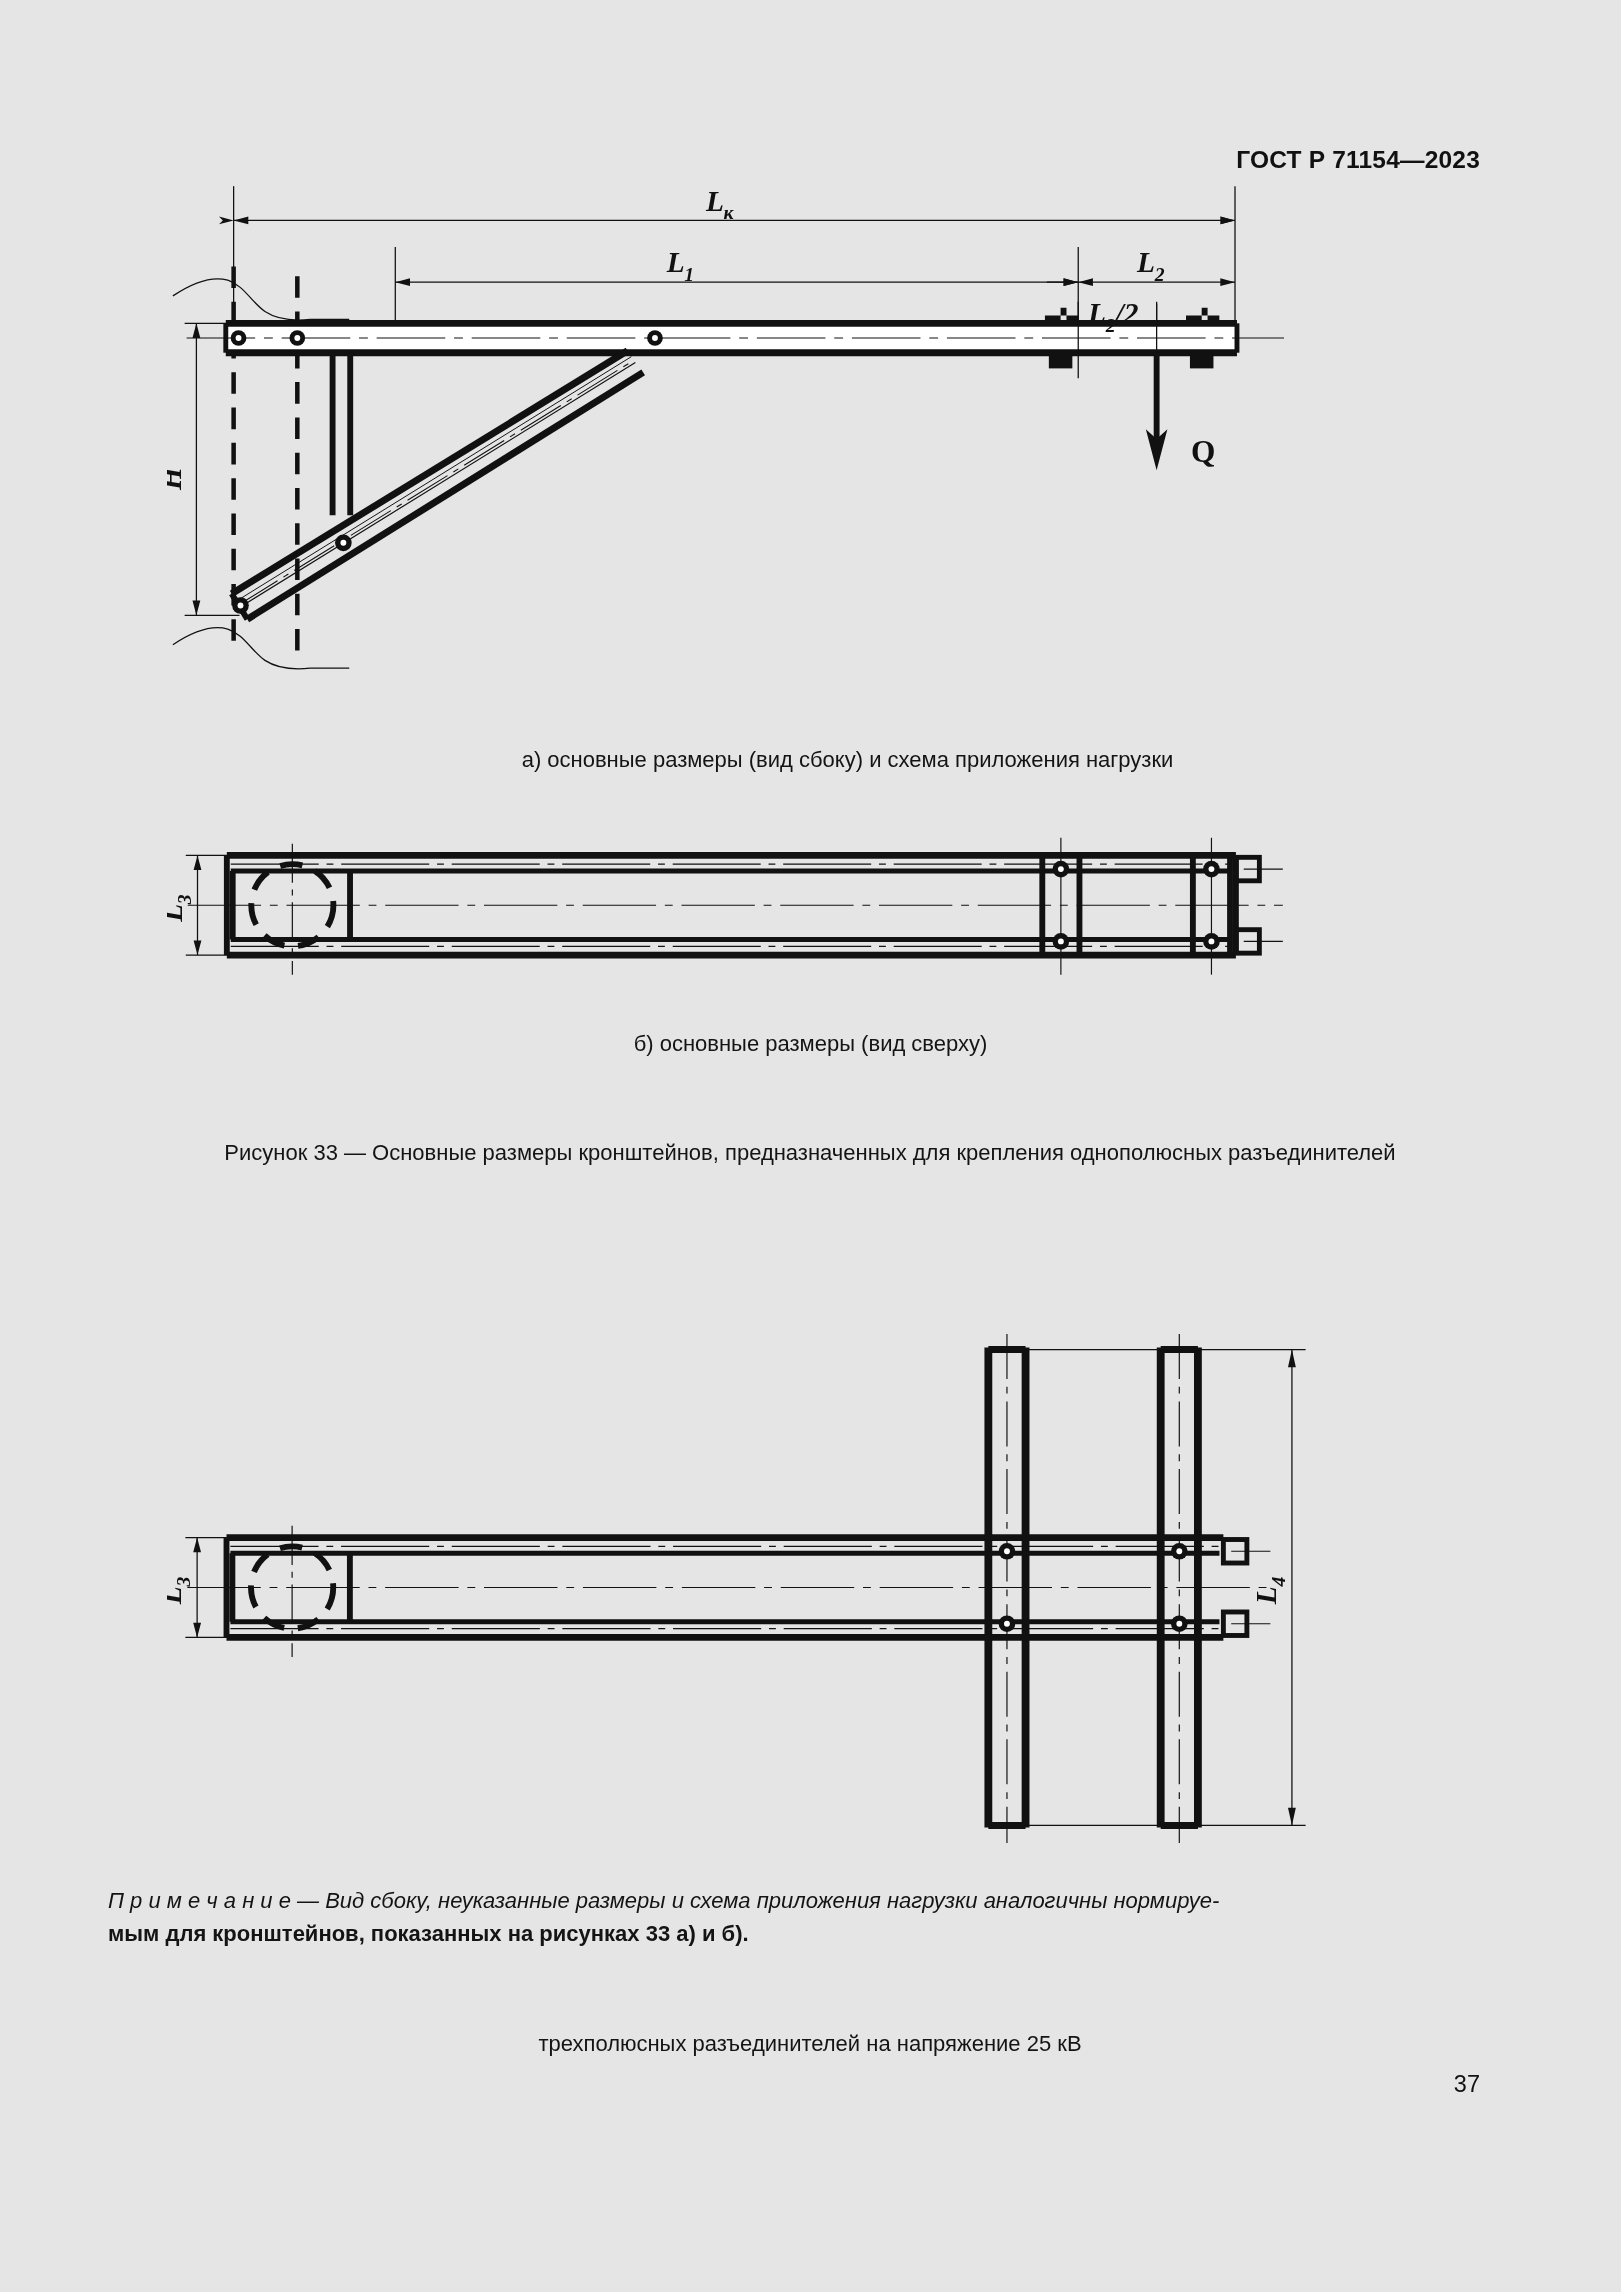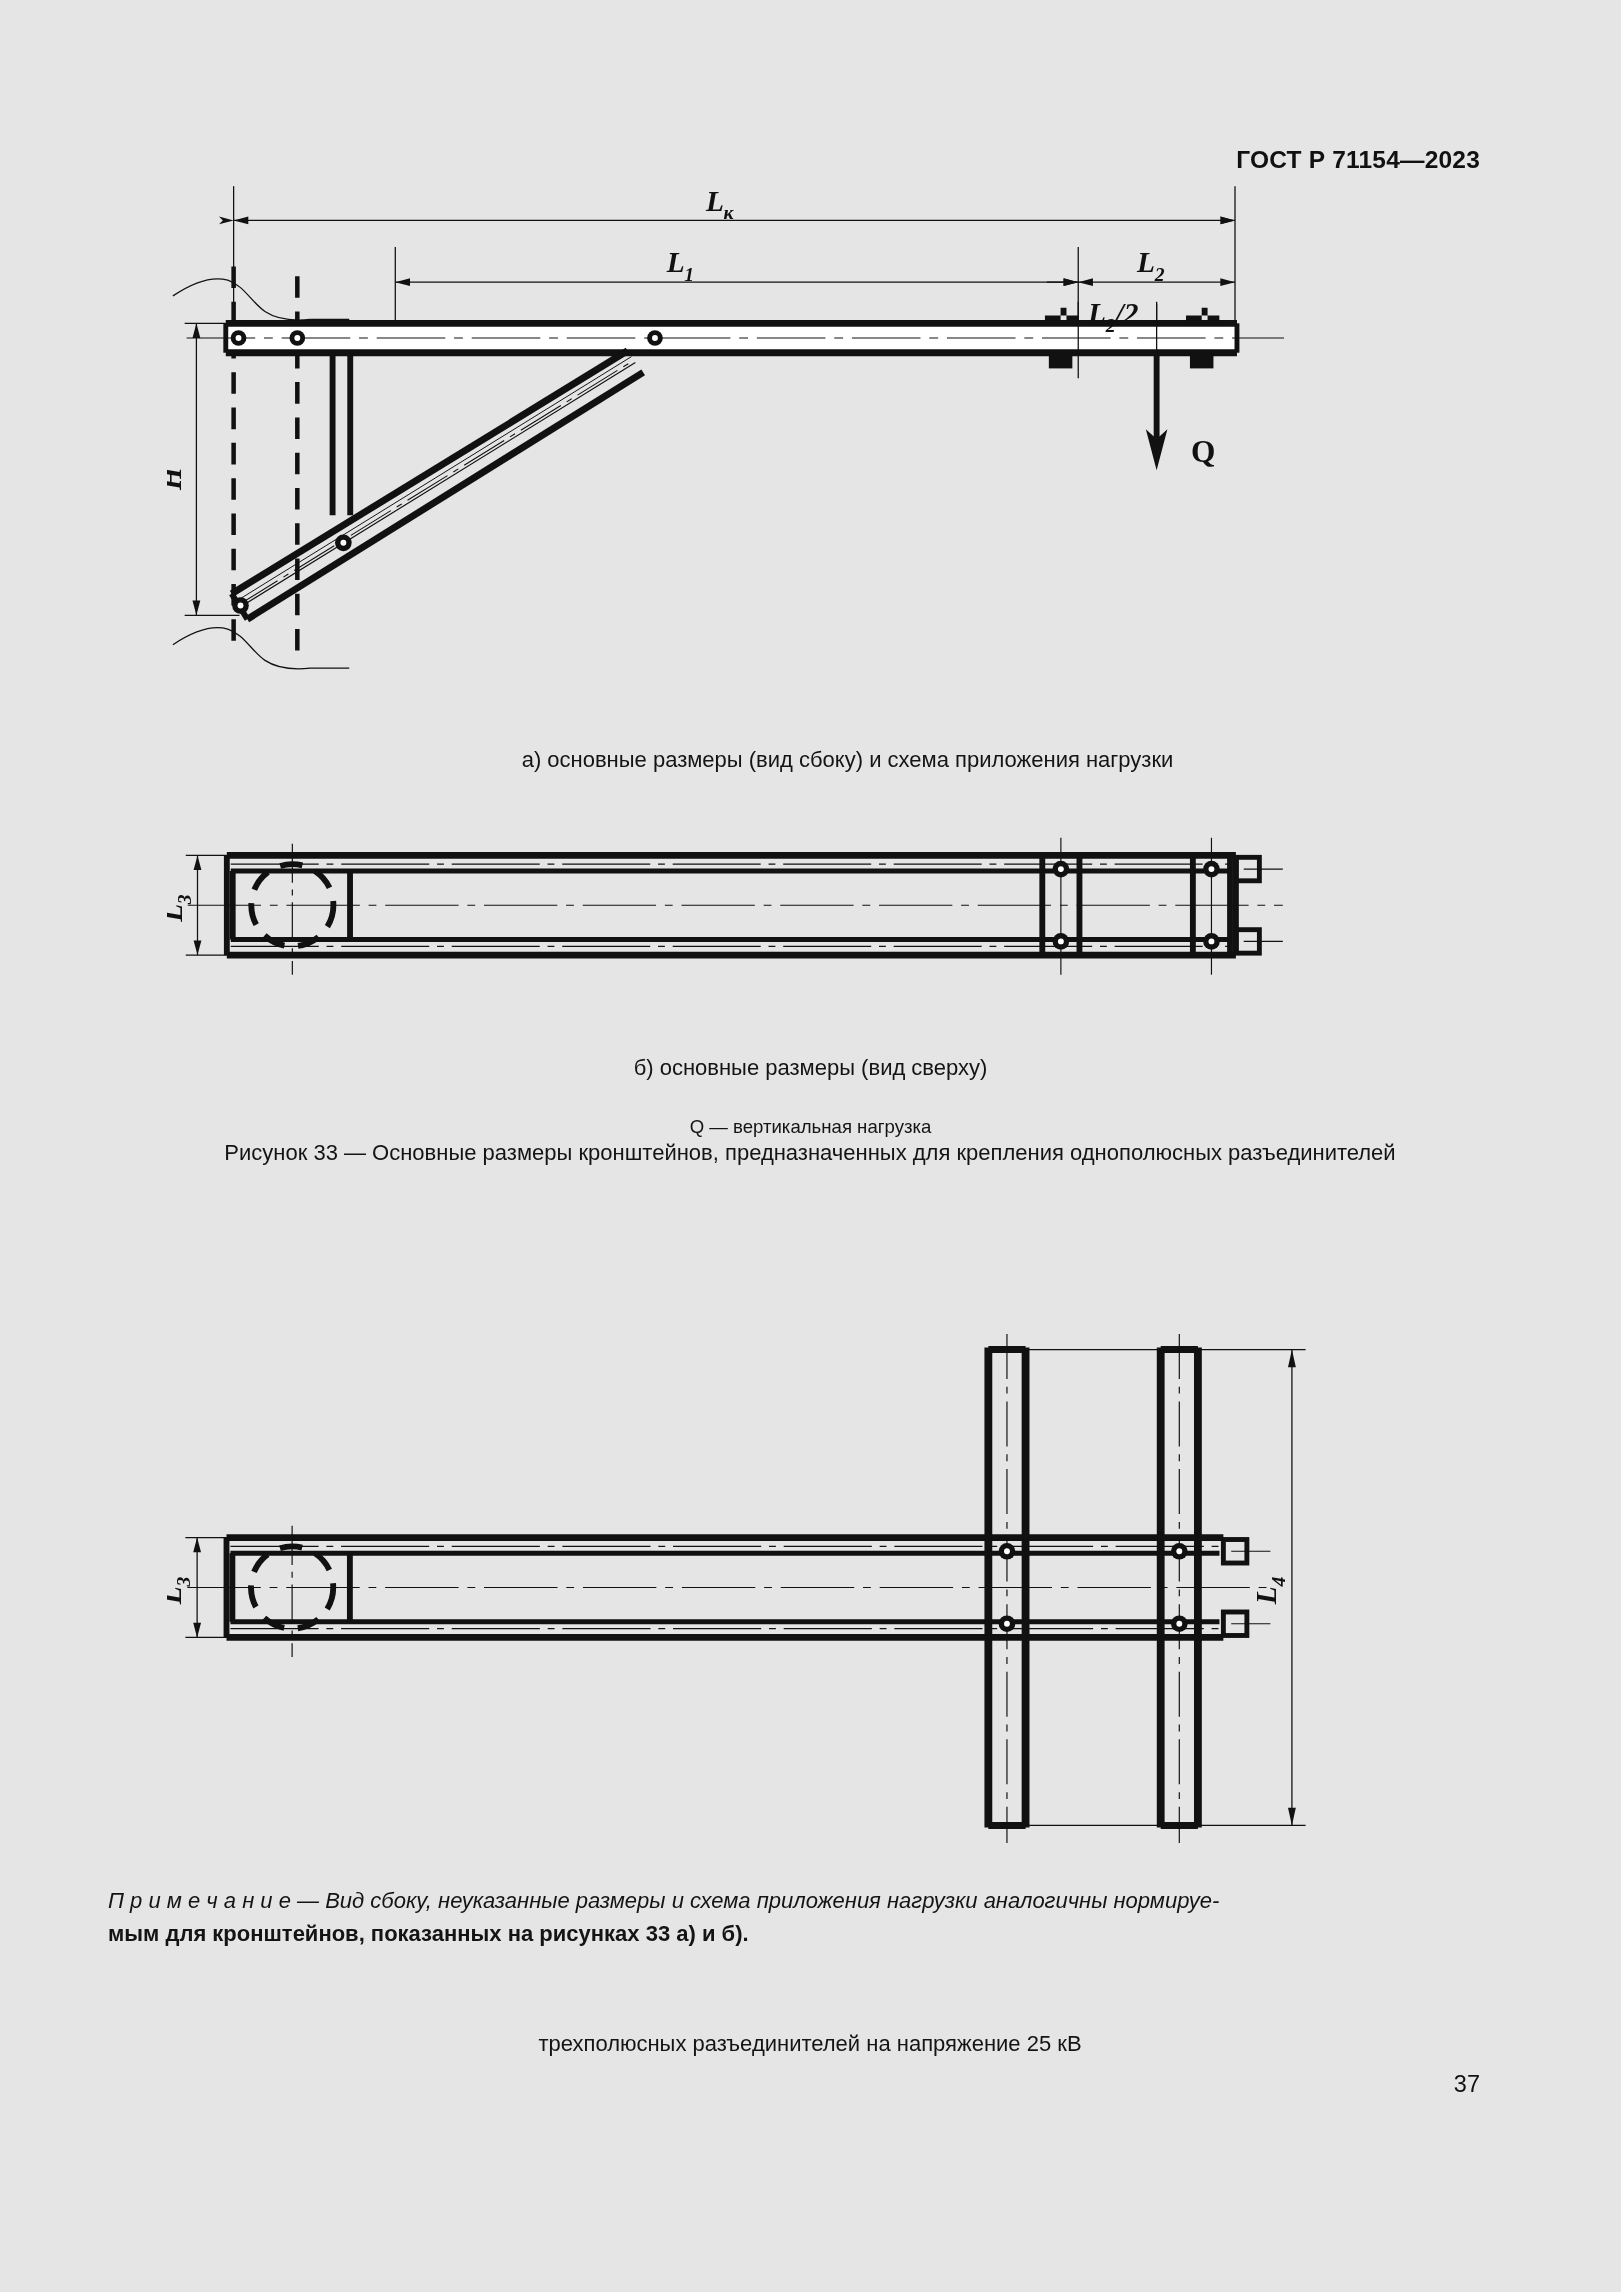--- a/index.html
+++ b/index.html
@@ -236,23 +236,22 @@
       <path d="M30,28 L26,43 L34,43 Z" fill="#111"></path>
       <path d="M30,130 L26,115 L34,115 Z" fill="#111"></path>
 
       <g font-family="Liberation Serif, serif" font-style="italic" fill="#111">
         <text x="0" y="0" font-size="30" font-weight="600" transform="translate(14,96) rotate(-90)">L</text>
         <text x="0" y="0" font-size="20" font-weight="600" transform="translate(23,78) rotate(-90)">3</text>
       </g>
     </svg>
   </div>
 
-  <div class="cap" style="left:0;top:1053px;width:1621px;">б) основные размеры (вид сверху)</div>
-
-  <div class="cap-sub" style="left:0;top:1114px;width:1621px;">Q — вертикальная нагрузка</div>
+  <div class="cap" style="left:0;top:1029px;width:1621px;">б) основные размеры (вид сверху)</div>
+
 
   <div class="fig-cap" style="left:75px;top:1137px;width:1470px;">Рисунок 33 — Основные размеры кронштейнов, предназначенных для крепления однополюсных разъединителей</div>
 
   <div class="draw" style="left:167px;top:1328px;">
     <svg width="1157" height="519" viewBox="0 0 1180 530" xmlns="http://www.w3.org/2000/svg">
 
       <line x1="838" y1="20" x2="838" y2="510" stroke="#111" stroke-width="8"></line>
       <line x1="876" y1="20" x2="876" y2="510" stroke="#111" stroke-width="8"></line>
       <line x1="838" y1="22" x2="876" y2="22" stroke="#111" stroke-width="7"></line>
       <line x1="838" y1="508" x2="876" y2="508" stroke="#111" stroke-width="7"></line>

